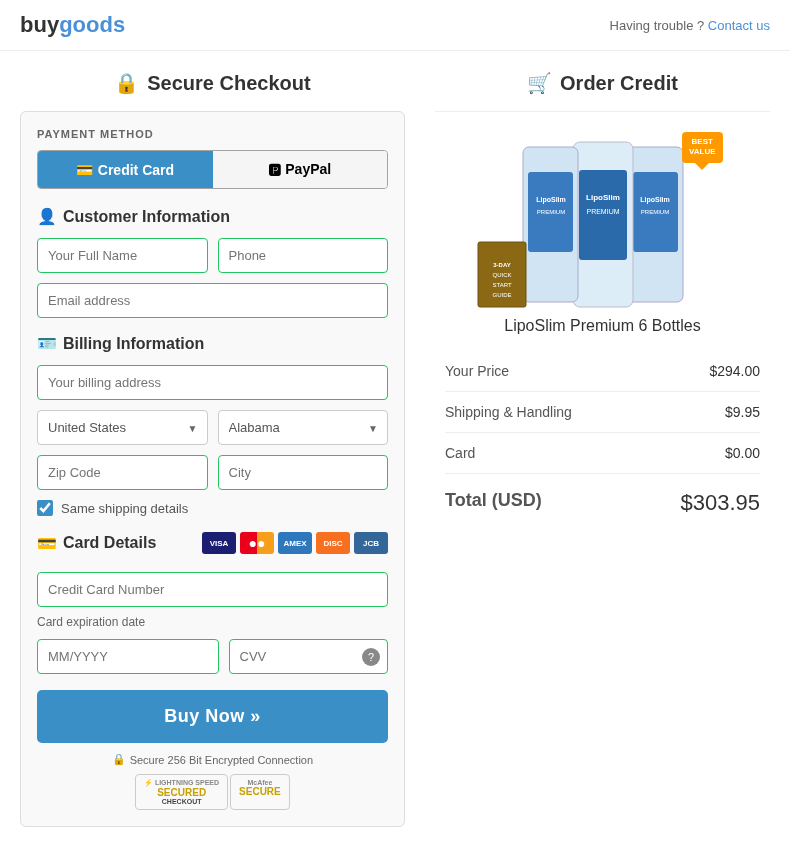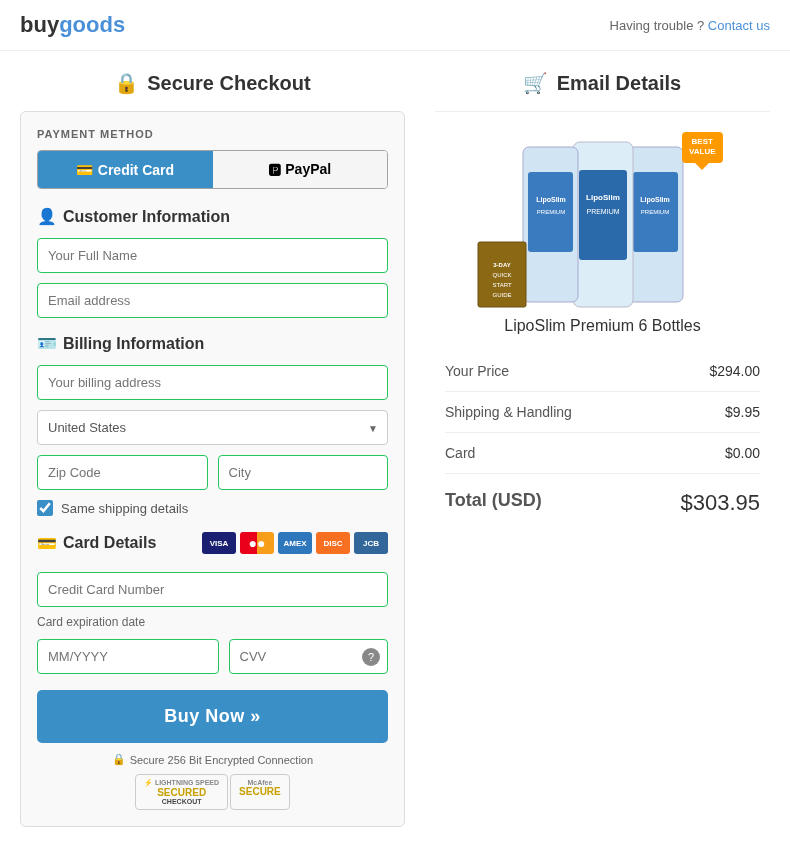--- a/index.html
+++ b/index.html
@@ -126,40 +126,49 @@
       </div>
 
       
       <div>
         <div class="subsection-title">
           <span>👤</span>
           <span>Customer Information</span>
         </div>
         <div class="form-row">
           <input type="text" class="form-input" placeholder="Your Full Name" style="">
+          <input type="text" class="form-input" placeholder="Phone" style="">
         </div>
         <input type="email" class="form-input full-width" placeholder="Email address" style="">
       </div>
 
       
       <div class="billing-section">
         <div class="subsection-title" style="margin-top:12px;">
           <span>🪪</span>
           <span>Billing Information</span>
         </div>
         <input type="text" class="form-input full-width" style="margin-bottom: 10px;" placeholder="Your billing address">
 
         <div class="form-row">
           <div class="select-wrapper">
             <select class="form-select">
               <option>United States</option>
               <option>Canada</option>
               <option>United Kingdom</option>
             </select>
           </div>
+          <div class="select-wrapper">
+            <select class="form-select">
+              <option>Alabama</option>
+              <option>Alaska</option>
+              <option>Arizona</option>
+              <option>California</option>
+            </select>
+          </div>
         </div>
 
         <div class="form-row" style="margin-top:10px;">
           <input type="text" class="form-input" placeholder="Zip Code" style="">
           <input type="text" class="form-input" placeholder="City" style="">
         </div>
 
         <div class="checkbox-row">
           <input type="checkbox" id="same-shipping" checked="" style="">
           <label for="same-shipping" class="checkbox-label">Same shipping details</label>
@@ -213,21 +222,21 @@
           </div>
         </div>
       </div>
 
     </div>
   </div>
 
   <div class="right-col">
     <div class="section-title">
       <span>🛒</span>
-      <span>Email Details</span>
+      <span>Order Credit</span>
     </div>
     <div class="divider"></div>
 
     <div class="right-panel">
 
       <div class="product-image-area">
         <div class="bottles-container">
           
           <div style="position:absolute;top:0;right:10px;z-index:10;background:#ff9900;color:white;font-size:8px;font-weight:bold;padding:5px 7px;border-radius:4px;text-align:center;line-height:1.3;">
             BEST<br>VALUE

